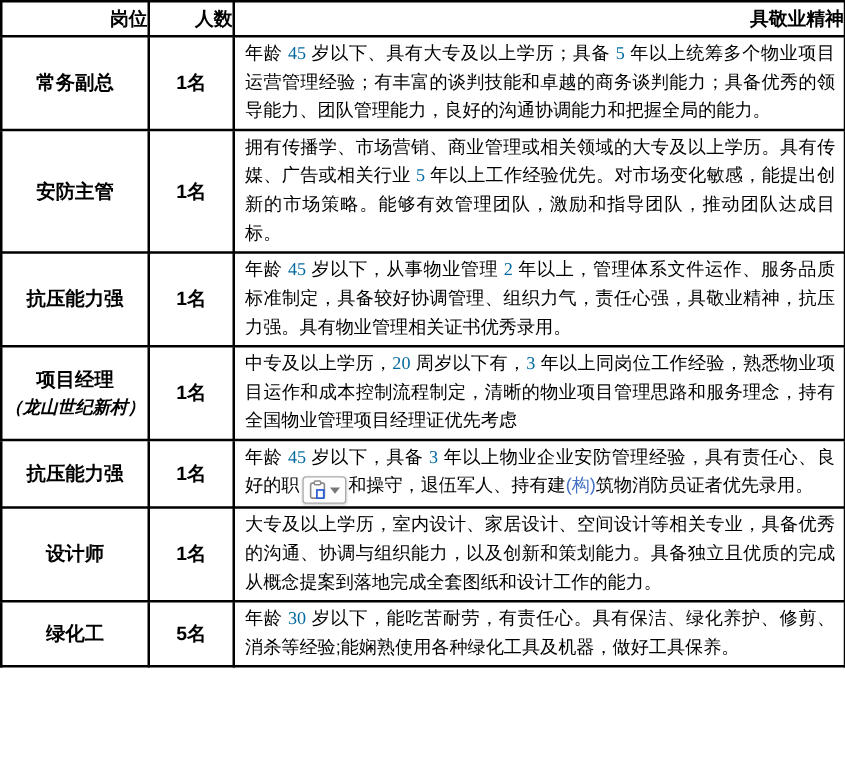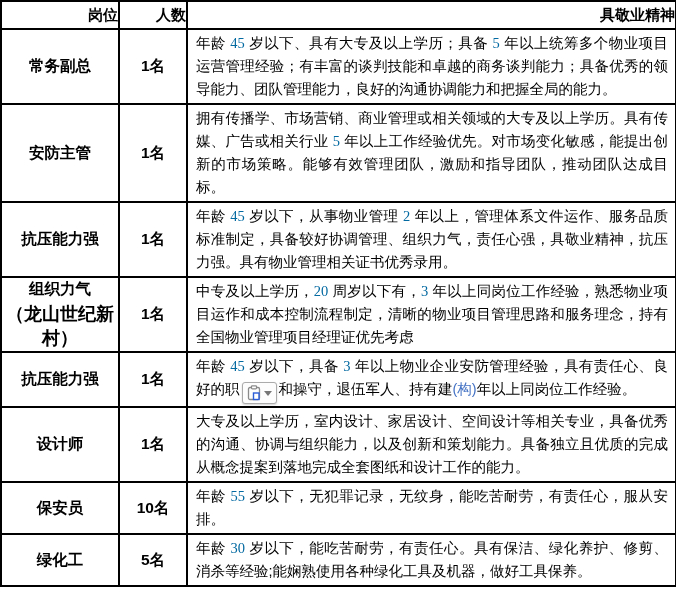--- a/index.html
+++ b/index.html
@@ -40,21 +40,21 @@
   tbody tr:nth-child(9)  { height: 51px; }
   tbody tr:nth-child(10) { height: 38px; }
 
   td.pos {
     text-align: center;
     font-weight: bold;
     font-size: 15.5px;
     padding: 0 2px;
     border-radius: 25px;
   }
-  td.pos .pos-sub { display: block; font-size: 18px; margin-top: 2px; }
+  td.pos .pos-sub { display: block; font-size: 14px; margin-top: 2px; font-style: italic; }
   td.count {
     text-align: center;
     font-weight: bold;
     font-size: 15.5px;
     padding: 0;
   }
   td.req {
     font-size: 14.5px;
     line-height: 23px;
     text-align: justify;
@@ -116,47 +116,42 @@
           <td class="pos"><span class="pos-main">安防主管</span></td>
           <td class="count">1名</td>
           <td class="req"><span>拥有传播学、市场营销、商业管理或相关领域的大专及以上学历。具有传媒、广告或相关行业 <span class="num">5</span> 年以上工作经验优先。对市场变化敏感，能提出创新的市场策略。能够有效管理团队，激励和指导团队，推动团队达成目标。</span></td>
         </tr>
         <tr>
           <td class="pos"><span class="pos-main">抗压能力强</span></td>
           <td class="count">1名</td>
           <td class="req"><span>年龄 <span class="num">45</span> 岁以下，从事物业管理 <span class="num">2</span> 年以上，管理体系文件运作、服务品质标准制定，具备较好协调管理、组织力气，责任心强，具敬业精神，抗压力强。具有物业管理相关证书优秀录用。</span></td>
         </tr>
         <tr>
-          <td class="pos"><span class="pos-main">组织力气</span><span class="pos-sub">（龙山世纪新村）</span></td>
+          <td class="pos"><span class="pos-main">项目经理</span><span class="pos-sub">（龙山世纪新村）</span></td>
           <td class="count">1名</td>
           <td class="req"><span>中专及以上学历，<span class="num">20</span> 周岁以下有，<span class="num">3</span> 年以上同岗位工作经验，熟悉物业项目运作和成本控制流程制定，清晰的物业项目管理思路和服务理念，持有全国物业管理项目经理证优先考虑</span></td>
         </tr>
         <tr>
           <td class="pos"><span class="pos-main">抗压能力强</span></td>
           <td class="count">1名</td>
           <td class="req"><span>年龄 <span class="num">45</span> 岁以下，具备 <span class="num">3</span> 年以上物业企业安防管理经验，具有责任心、良好的职</span><span class="paste-btn">
               <span>
                 <svg width="14" height="16" viewBox="0 0 14 16">
                   <rect x="1.5" y="2.5" width="11" height="12" rx="1.5" fill="none" stroke="#8a8a8a" stroke-width="1.3"></rect>
                   <rect x="4.5" y="0.8" width="5" height="3" rx="0.8" fill="#ffffff" stroke="#8a8a8a" stroke-width="1.2"></rect>
                   <rect x="6.5" y="8" width="5.5" height="6.5" fill="#ffffff" stroke="#2b5dd7" stroke-width="1.4"></rect>
                 </svg>
               </span>
               <span class="chev"></span>
-            </span><span>和操守，退伍军人、持有建</span><span class="hl">(构)</span><span>年以上同岗位工作经验。</span></td>
+            </span><span>和操守，退伍军人、持有建</span><span class="hl">(构)</span><span>筑物消防员证者优先录用。</span></td>
         </tr>
         <tr>
           <td class="pos"><span class="pos-main">设计师</span></td>
           <td class="count">1名</td>
           <td class="req"><span>大专及以上学历，室内设计、家居设计、空间设计等相关专业，具备优秀的沟通、协调与组织能力，以及创新和策划能力。具备独立且优质的完成从概念提案到落地完成全套图纸和设计工作的能力。</span></td>
-        </tr>
-        <tr>
-          <td class="pos"><span class="pos-main">保安员</span></td>
-          <td class="count">10名</td>
-          <td class="req"><span>年龄 <span class="num">55</span> 岁以下，无犯罪记录，无纹身，能吃苦耐劳，有责任心，服从安排。</span></td>
         </tr>
         <tr>
           <td class="pos"><span class="pos-main">绿化工</span></td>
           <td class="count">5名</td>
           <td class="req"><span>年龄 <span class="num">30</span> 岁以下，能吃苦耐劳，有责任心。具有保洁、绿化养护、修剪、消杀等经验;能娴熟使用各种绿化工具及机器，做好工具保养。</span></td>
         </tr>
       </tbody>
   </table>
 </div>
 

